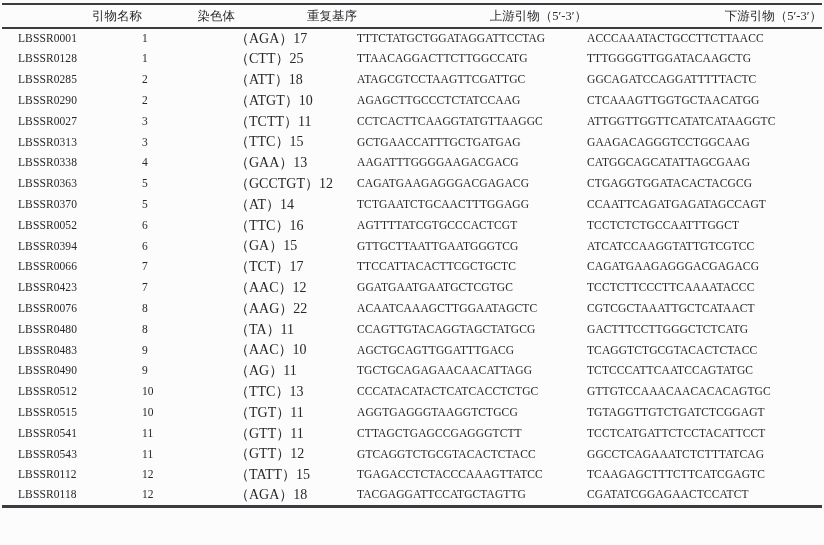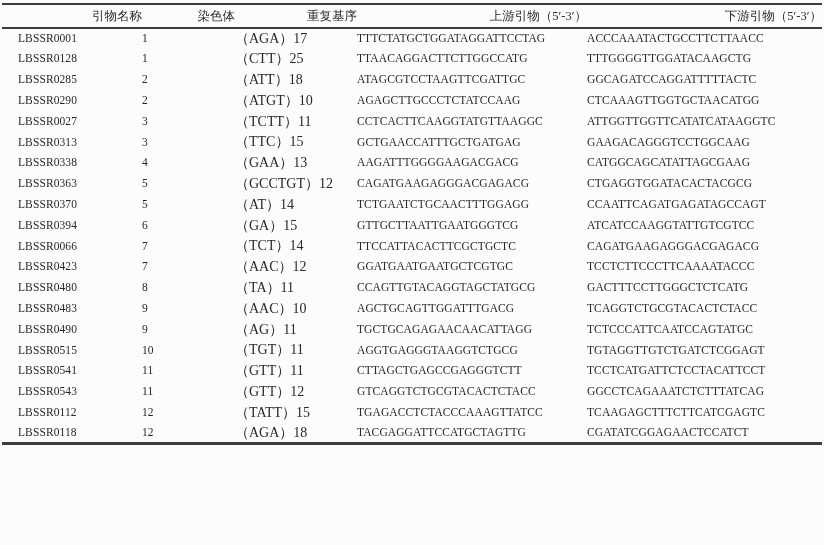--- a/index.html
+++ b/index.html
@@ -146,60 +146,81 @@
             <td class="seq">CTGAGGTGGATACACTACGCG</td>
           </tr>
           <tr>
             <td class="name">LBSSR0370</td>
             <td class="name">5</td>
             <td class="motif">（AT）14</td>
             <td class="seq">TCTGAATCTGCAACTTTGGAGG</td>
             <td class="seq">CCAATTCAGATGAGATAGCCAGT</td>
           </tr>
           <tr>
+            <td class="name">LBSSR0052</td>
+            <td class="name">6</td>
+            <td class="motif">（TTC）16</td>
+            <td class="seq">AGTTTTATCGTGCCCACTCGT</td>
+            <td class="seq">TCCTCTCTGCCAATTTGGCT</td>
+          </tr>
+          <tr>
             <td class="name">LBSSR0394</td>
             <td class="name">6</td>
             <td class="motif">（GA）15</td>
             <td class="seq">GTTGCTTAATTGAATGGGTCG</td>
             <td class="seq">ATCATCCAAGGTATTGTCGTCC</td>
           </tr>
           <tr>
             <td class="name">LBSSR0066</td>
             <td class="name">7</td>
-            <td class="motif">（TCT）14</td>
+            <td class="motif">（TCT）17</td>
             <td class="seq">TTCCATTACACTTCGCTGCTC</td>
             <td class="seq">CAGATGAAGAGGGACGAGACG</td>
           </tr>
           <tr>
             <td class="name">LBSSR0423</td>
             <td class="name">7</td>
             <td class="motif">（AAC）12</td>
             <td class="seq">GGATGAATGAATGCTCGTGC</td>
             <td class="seq">TCCTCTTCCCTTCAAAATACCC</td>
           </tr>
           <tr>
+            <td class="name">LBSSR0076</td>
+            <td class="name">8</td>
+            <td class="motif">（AAG）22</td>
+            <td class="seq">ACAATCAAAGCTTGGAATAGCTC</td>
+            <td class="seq">CGTCGCTAAATTGCTCATAACT</td>
+          </tr>
+          <tr>
             <td class="name">LBSSR0480</td>
             <td class="name">8</td>
             <td class="motif">（TA）11</td>
             <td class="seq">CCAGTTGTACAGGTAGCTATGCG</td>
             <td class="seq">GACTTTCCTTGGGCTCTCATG</td>
           </tr>
           <tr>
             <td class="name">LBSSR0483</td>
             <td class="name">9</td>
             <td class="motif">（AAC）10</td>
             <td class="seq">AGCTGCAGTTGGATTTGACG</td>
             <td class="seq">TCAGGTCTGCGTACACTCTACC</td>
           </tr>
           <tr>
             <td class="name">LBSSR0490</td>
             <td class="name">9</td>
             <td class="motif">（AG）11</td>
             <td class="seq">TGCTGCAGAGAACAACATTAGG</td>
             <td class="seq">TCTCCCATTCAATCCAGTATGC</td>
+          </tr>
+          <tr>
+            <td class="name">LBSSR0512</td>
+            <td class="name">10</td>
+            <td class="motif">（TTC）13</td>
+            <td class="seq">CCCATACATACTCATCACCTCTGC</td>
+            <td class="seq">GTTGTCCAAACAACACACAGTGC</td>
           </tr>
           <tr>
             <td class="name">LBSSR0515</td>
             <td class="name">10</td>
             <td class="motif">（TGT）11</td>
             <td class="seq">AGGTGAGGGTAAGGTCTGCG</td>
             <td class="seq">TGTAGGTTGTCTGATCTCGGAGT</td>
           </tr>
           <tr>
             <td class="name">LBSSR0541</td>

